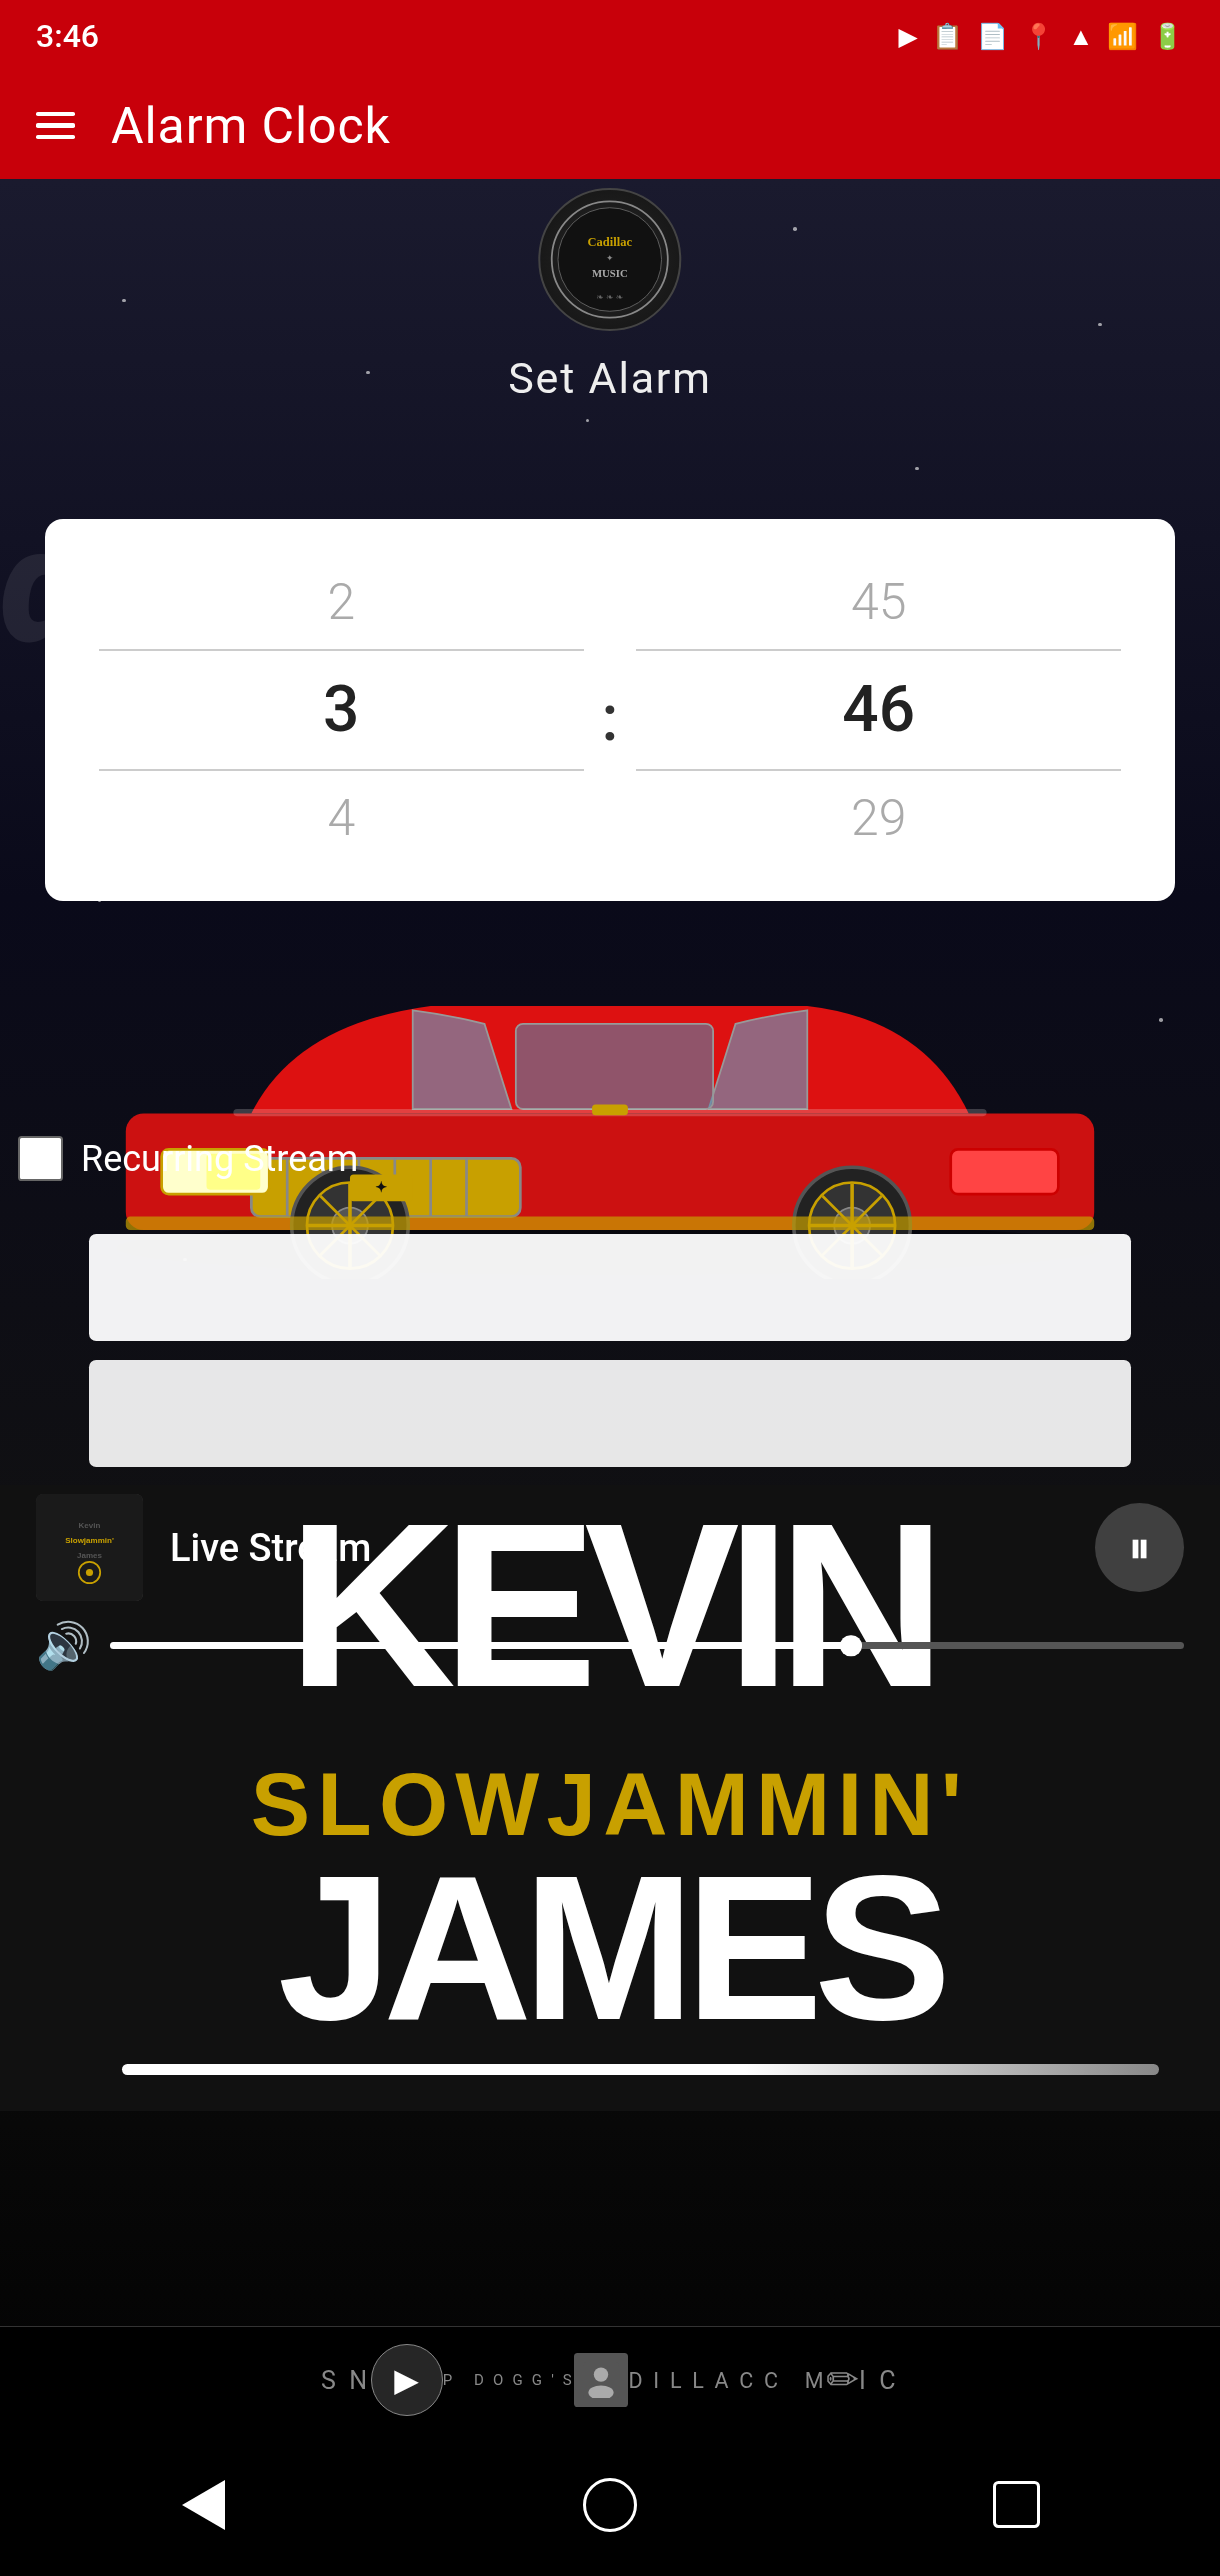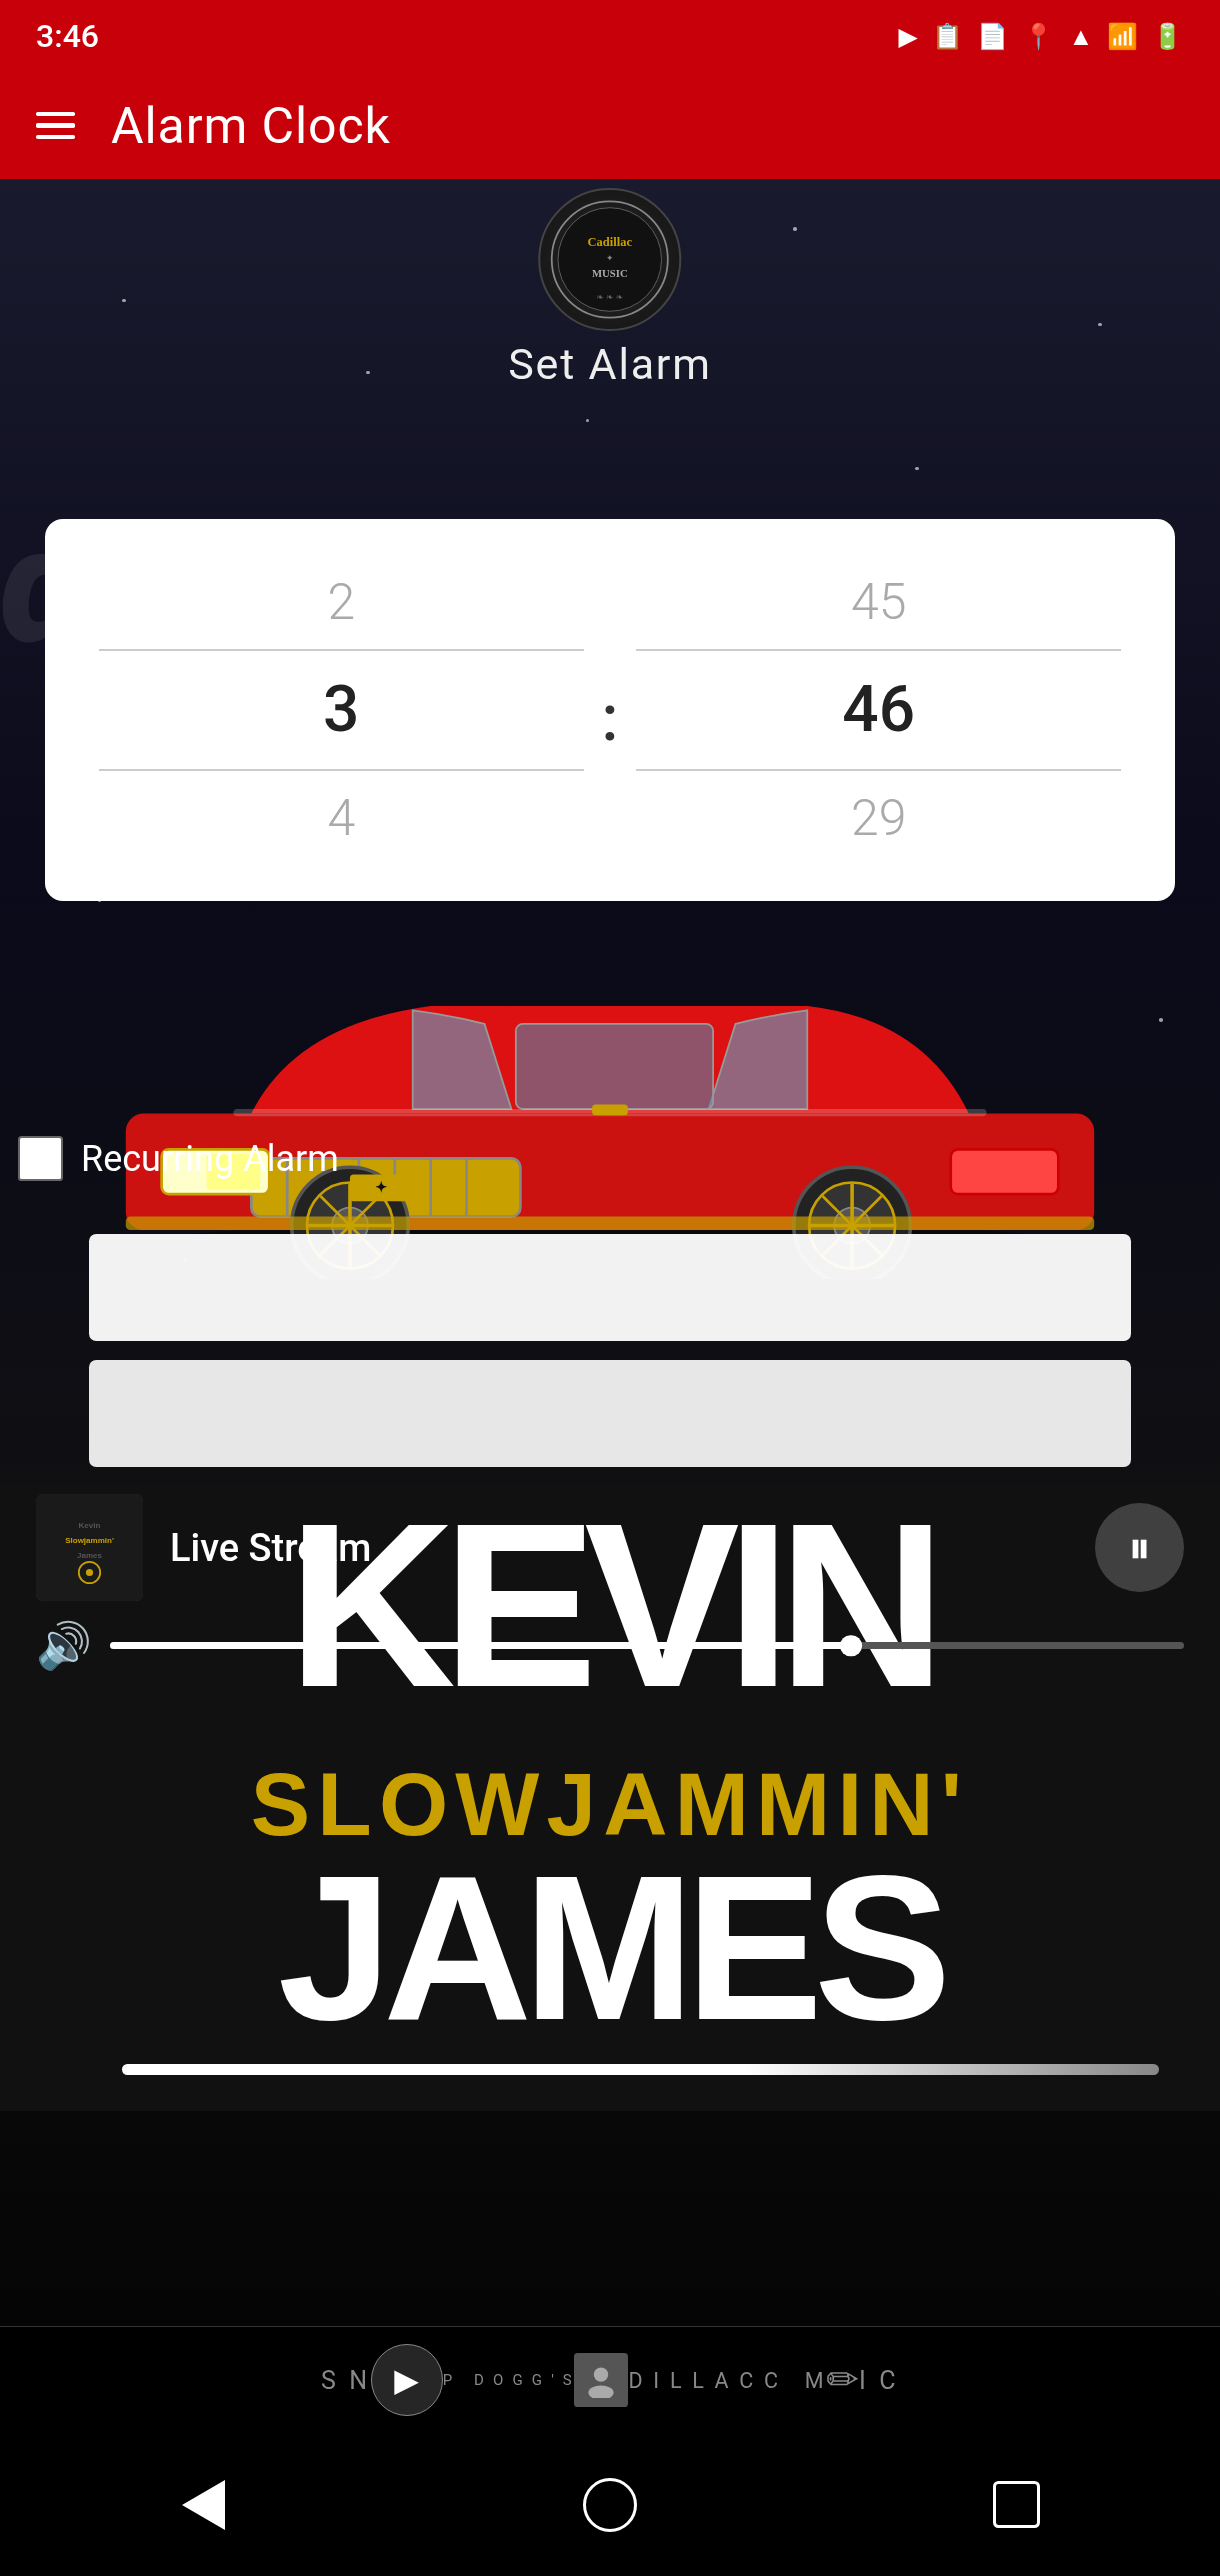--- a/index.html
+++ b/index.html
@@ -131,21 +131,21 @@
       border: 2.7px solid #444;
       display: flex;
       align-items: center;
       justify-content: center;
       overflow: hidden;
     }
 
     .set-alarm-text {
       color: #eee;
       font-size: 43px;
-      margin-top: 8px;
+      margin-top: 22px;
       letter-spacing: 1.8px;
     }
 
     
     .deco-text {
       position: absolute;
       top: 259px;
       left: 36px;
       color: rgba(255,255,255,0.15);
       font-size: 107px;
@@ -635,21 +635,21 @@
 
       <rect x="310" y="248" width="70" height="30" rx="4" fill="#c8a000"></rect>
       <text x="345" y="268" text-anchor="middle" fill="#111" font-size="16" font-weight="bold">✦</text>
 
       <rect x="580" y="170" width="40" height="12" rx="4" fill="#c8a000"></rect>
     </svg>
   </div>
 
   <div class="recurring-row">
     <div class="checkbox-square"></div>
-    <span class="recurring-label">Recurring Alarm</span>
+    <span class="recurring-label">Recurring Stream</span>
   </div>
 
   <div class="white-box-1"></div>
   <div class="white-box-2"></div>
 
   <div style="position:absolute; top:1306px; left:0; right:0; height:626px; background:#111; z-index:15; overflow:hidden;">
 
     <div style="position:absolute; top:27px; left:0; right:0; text-align:center;">
       <div style="font-size:233px; font-weight:900; color:#fff; letter-spacing:-13.4px; line-height:0.8; text-transform:uppercase; font-family:Arial,sans-serif;">KEVIN</div>
     </div>

